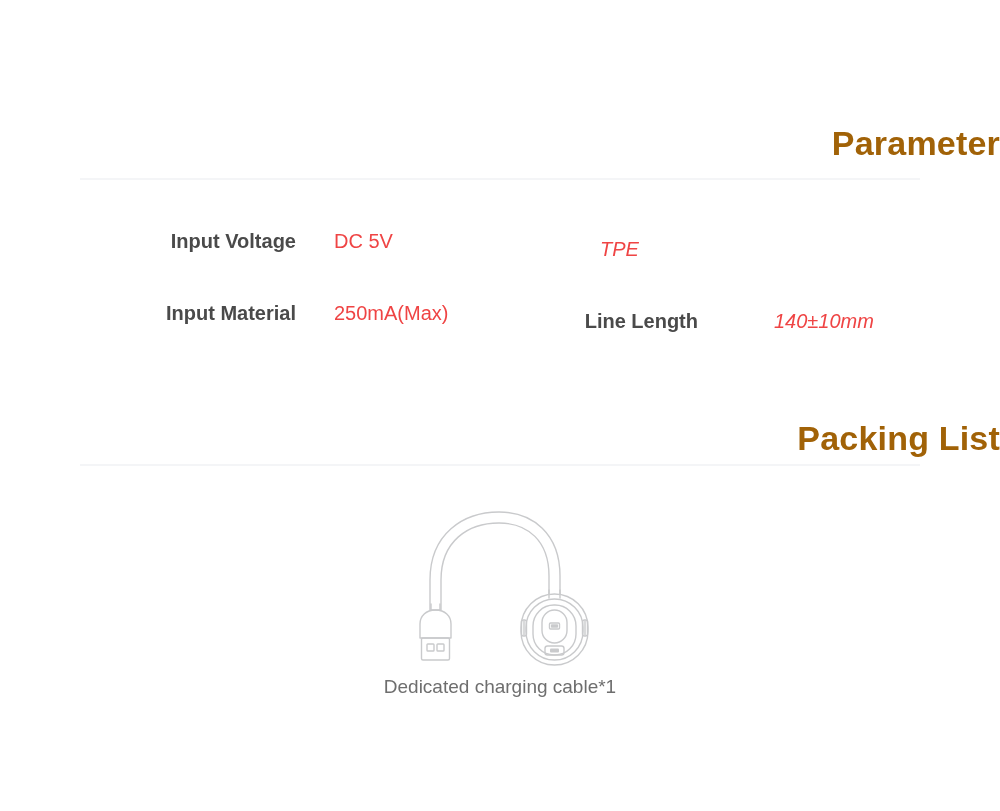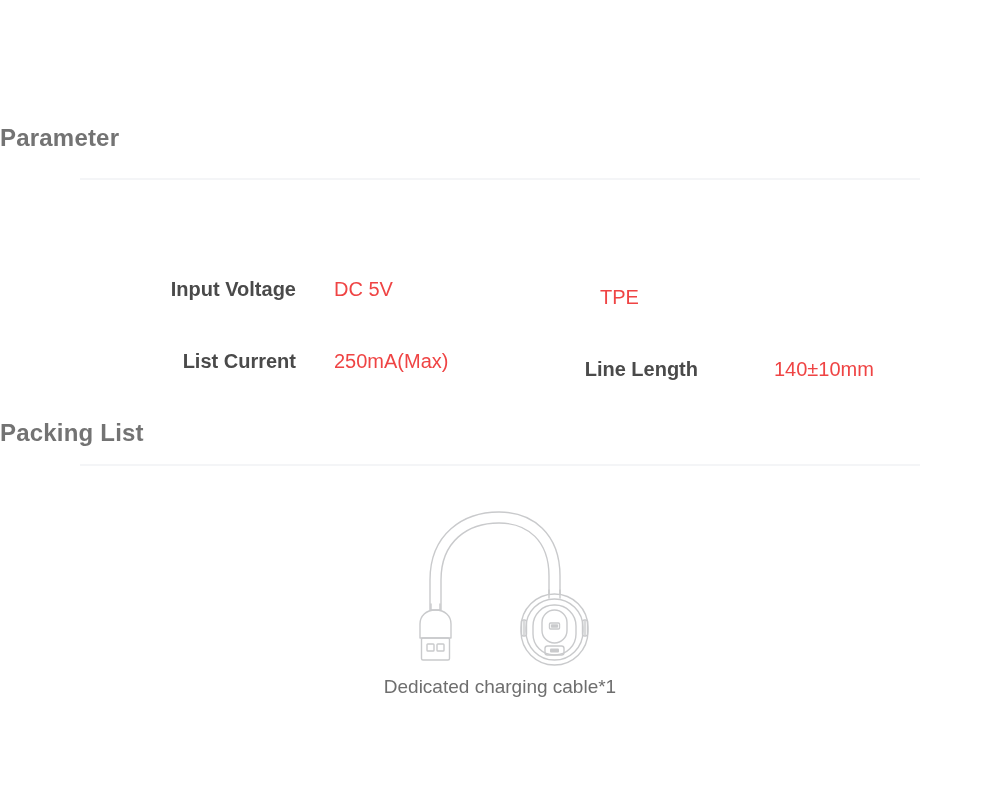--- a/index.html
+++ b/index.html
@@ -19,24 +19,24 @@
     position: relative;
     width: 1000px;
     height: 811px;
   }
 
   
   .section-title {
     position: absolute;
     left: 0;
     width: 1000px;
-    text-align: left;
-    font-size: 24px;
+    text-align: right;
+    font-size: 34px;
     font-weight: bold;
-    color: #737373;
+    color: #a16207;
     letter-spacing: 0.2px;
   }
   #title-parameter { top: 124px; }
   #title-packing   { top: 419px; }
 
   .divider {
     position: absolute;
     left: 80px;
     width: 840px;
     height: 2px;
@@ -45,21 +45,20 @@
   #divider-parameter { top: 178px; }
   #divider-packing   { top: 464px; }
 
   
   .spec-table {
     position: absolute;
     left: 0;
     top: 230px;
     width: 996px;
     height: 130px;
-    margin-top: 48px;
   }
   .spec-cell {
     position: absolute;
     display: flex;
     align-items: baseline;
   }
   .spec-label {
     font-size: 20px;
     font-weight: bold;
     color: #4a4a4a;
@@ -71,21 +70,21 @@
     font-weight: normal;
     color: #ef4444;
     white-space: nowrap;
   }
 
   
   .col-left  .spec-label { width: 165px; }
   .col-left  .spec-value { margin-left: 38px; }
   
   .col-right .spec-label { width: 150px; }
-  .col-right .spec-value { margin-left: 52px; }
+  .col-right .spec-value { margin-left: 52px; font-style: italic; }
 
   #cell-input-voltage { left: 131px;  top: 0px;  }
   #cell-input-current { left: 131px;  top: 72px; }
   #cell-material      { left: 548px;  top: 8px;  }
   #cell-line-length   { left: 548px;  top: 80px; gap: 24px; }
 
   
   .packing-figure {
     position: absolute;
     left: 0;
@@ -114,21 +113,21 @@
   <div class="divider" id="divider-parameter"></div>
 
   <div class="spec-table">
 
     <div class="spec-cell col-left" id="cell-input-voltage">
       <span class="spec-label">Input Voltage</span>
       <span class="spec-value">DC 5V</span>
     </div>
 
     <div class="spec-cell col-left" id="cell-input-current">
-      <span class="spec-label">List Current</span>
+      <span class="spec-label">Input Material</span>
       <span class="spec-value">250mA(Max)</span>
     </div>
 
     <div class="spec-cell col-right" id="cell-material">
       <span class="spec-value">TPE</span>
     </div>
 
     <div class="spec-cell col-right" id="cell-line-length">
       <span class="spec-label">Line Length</span>
       <span class="spec-value">140±10mm</span>

